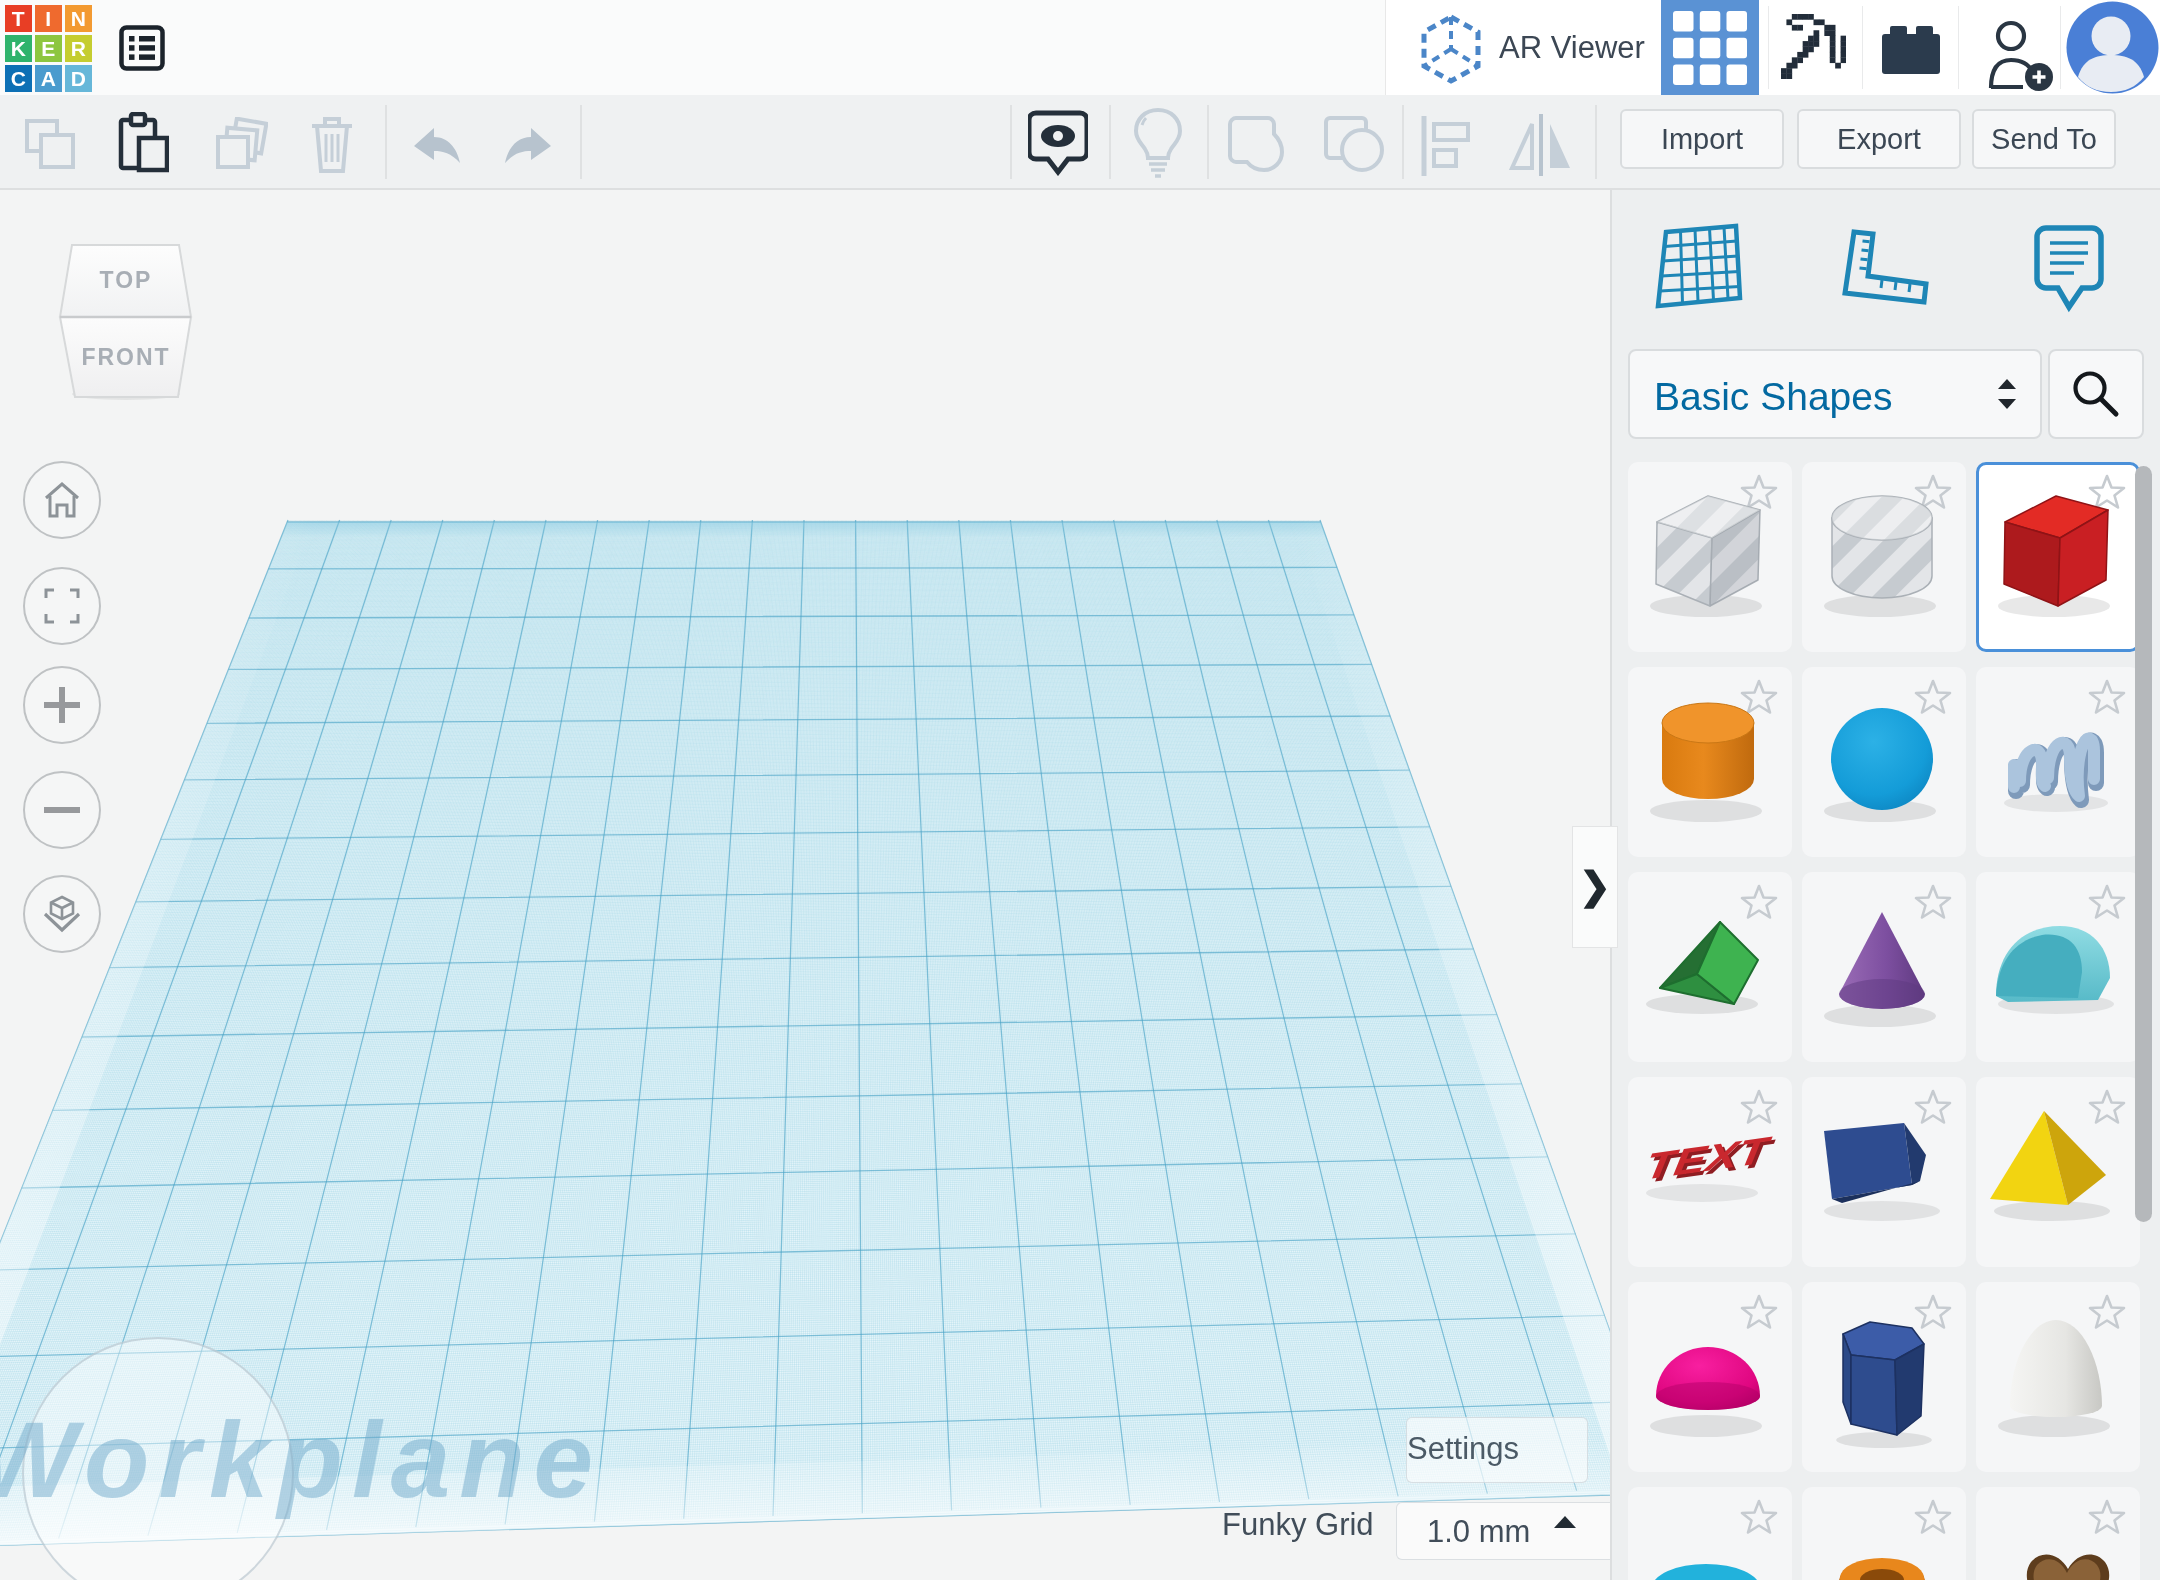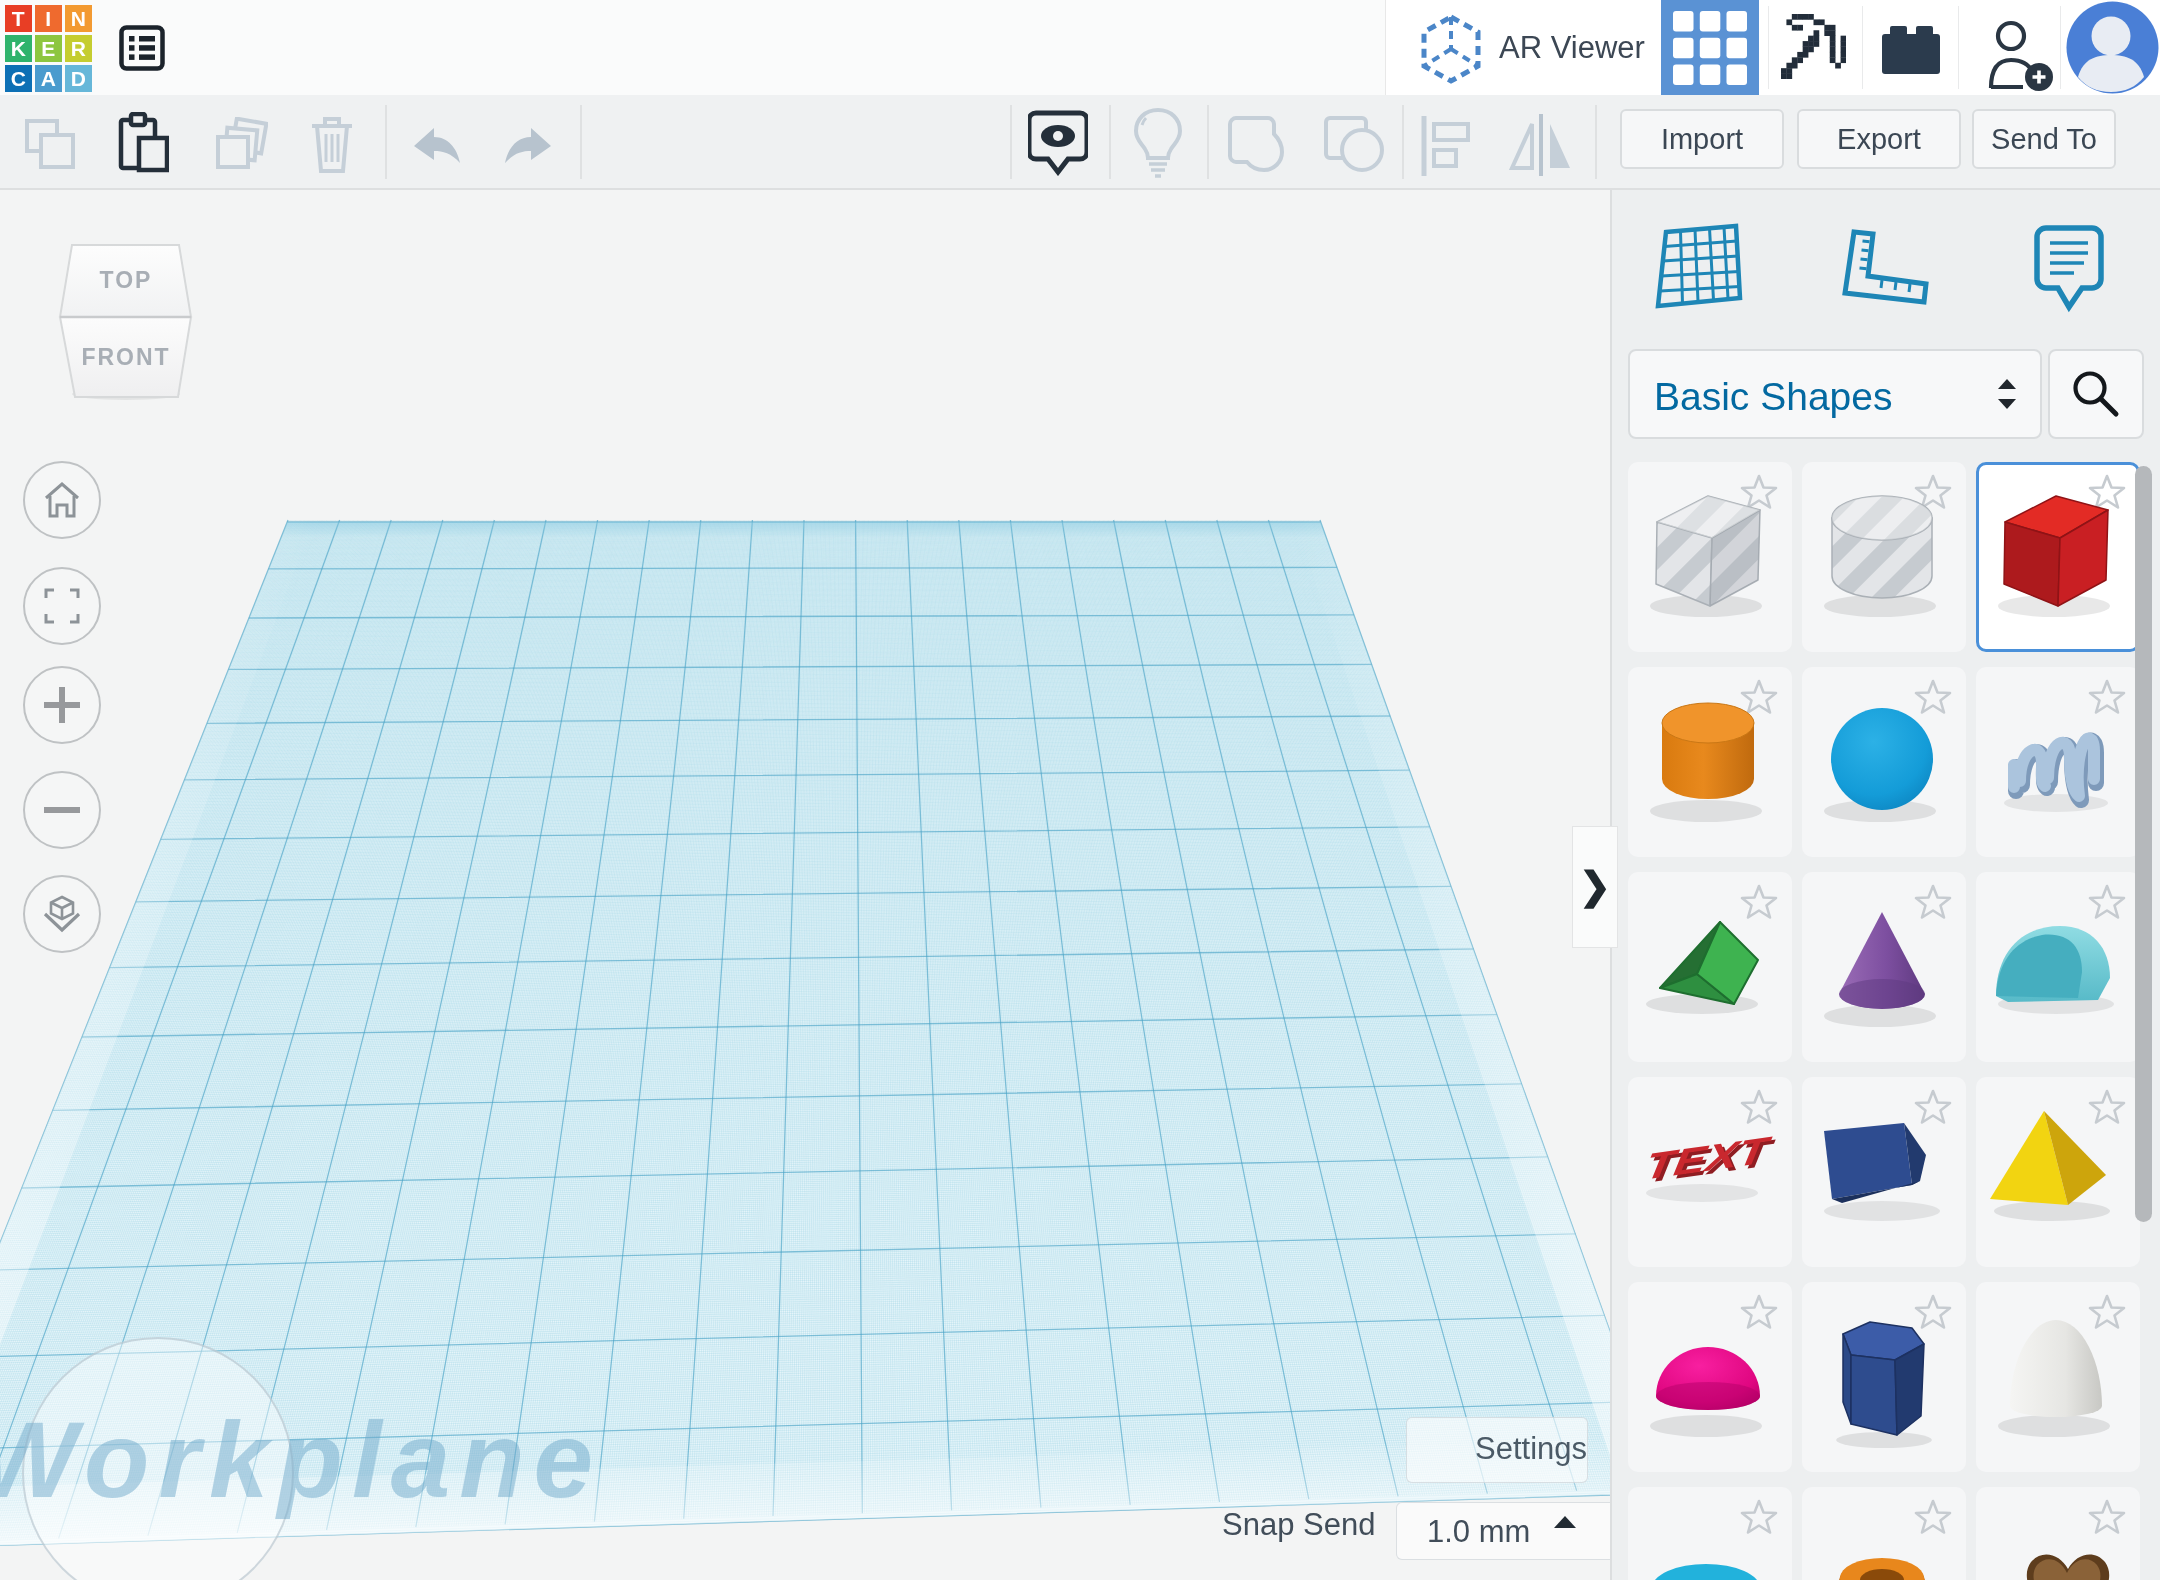--- a/index.html
+++ b/index.html
@@ -13,21 +13,21 @@
 #title{position:absolute;left:194px;top:24px;font-size:40px;font-weight:bold;color:#31445a;letter-spacing:0.5px}
 #artext{position:absolute;left:1499px;top:30px;font-size:31px;color:#3c4754}
 #gridbtn{position:absolute;left:1661px;top:0;width:98px;height:95px;background:#5a92d4}
 .vsep{position:absolute;top:6px;height:83px;width:1px;background:#e9eaeb}
 #toolbar{position:absolute;left:0;top:95px;width:2160px;height:95px;background:#eff1f2;border-bottom:2px solid #dddfe0}
 .sep{position:absolute;top:10px;height:74px;width:2px;background:#dfe1e2}
 .tbtn{position:absolute;top:109px;height:60px;background:#f6f7f8;border:2px solid #d9dcde;border-radius:6px;font-size:29px;color:#3b4754;text-align:center}
 #canvas{position:absolute;left:0;top:190px;width:1610px;height:1390px;background:#f3f4f4;overflow:hidden}
 .circbtn{position:absolute;left:23px;width:78px;height:78px;border-radius:50%;border:2px solid #bfc2c4;background:rgba(250,250,250,0.35)}
 #wpword{position:absolute;left:-24px;top:1208px;font-size:107px;font-weight:bold;font-style:italic;color:#72abcc;opacity:0.5;letter-spacing:9px}
-#settings{position:absolute;left:1406px;top:1227px;width:182px;height:66px;background:rgba(253,254,254,0.62);border:1px solid rgba(190,198,203,0.5);border-radius:6px;font-size:31px;color:#4b5a66;text-align:right;line-height:62px}
+#settings{position:absolute;left:1406px;top:1227px;width:182px;height:66px;background:rgba(253,254,254,0.62);border:1px solid rgba(190,198,203,0.5);border-radius:6px;font-size:31px;color:#4b5a66;text-align:left;line-height:62px}
 #snaplabel{position:absolute;left:1222px;top:1317px;font-size:31px;color:#414d59}
 #snapdd{position:absolute;left:1396px;top:1312px;width:224px;height:58px;background:rgba(253,254,254,0.62);border:1px solid rgba(190,198,203,0.5);border-radius:6px;font-size:31px;color:#414d59}
 #lens{position:absolute;left:22px;top:1147px;width:272px;height:272px;border-radius:50%;border:2px solid rgba(170,185,196,0.55);background:rgba(255,255,255,0.42)}
 #panel{position:absolute;left:1610px;top:190px;width:550px;height:1390px;background:#edeff0;border-left:2px solid #dcdedf}
 #collapse{position:absolute;left:1572px;top:826px;width:46px;height:122px;background:#fafbfb;border:1px solid #e3e4e5;color:#20282e;font-size:38px;text-align:center;line-height:118px;font-weight:bold}
 #selectbox{position:absolute;left:1628px;top:349px;width:414px;height:90px;background:#f7f8f9;border:2px solid #d9dcde;border-radius:8px}
 #selectbox span{position:absolute;left:24px;top:24px;font-size:39px;color:#0369a1}
 #searchbtn{position:absolute;left:2048px;top:349px;width:96px;height:90px;background:#f7f8f9;border:2px solid #d9dcde;border-radius:8px}
 .tile{position:absolute;width:164px;height:190px;background:#f5f6f7;border-radius:10px}
 .tilesel{background:#ffffff;border:3px solid #4a90d9}
@@ -307,21 +307,21 @@
       <div class="circbtn" style="top:685px"></div>
       <svg class="abs" style="left:42px;top:704px" width="40" height="40" viewBox="0 0 40 40">
         <g fill="none" stroke="#8d9398" stroke-width="2.6">
 <path d="M20 3 L31 8.5 L31 19.5 L20 25 L9 19.5 L9 8.5 Z M20 14 L31 8.5 M20 14 L9 8.5 M20 14 V25"></path>
 <path d="M3 20 L20 36 L37 20" stroke-width="3.2"></path>
         </g>
       </svg>
       <div id="lens"></div>
       <div id="wpword">Workplane</div>
       <div id="settings">Settings</div>
-      <div id="snaplabel">Snap Send</div>
+      <div id="snaplabel">Funky Grid</div>
       <div id="snapdd">
         <span style="position:absolute;left:30px;top:11px">1.0 mm</span>
       </div>
       <svg class="abs" style="left:1553px;top:1325px" width="24" height="14" viewBox="0 0 24 14">
         <path d="M12 1 L23 13 H1 Z" fill="#222b33"></path>
       </svg>
     </div>
     <div id="panel"></div>
     <svg class="abs" style="left:1654px;top:222px" width="90" height="92" viewBox="0 0 90 92">
 <g fill="none" stroke="#1e86b6" stroke-width="4.5">

